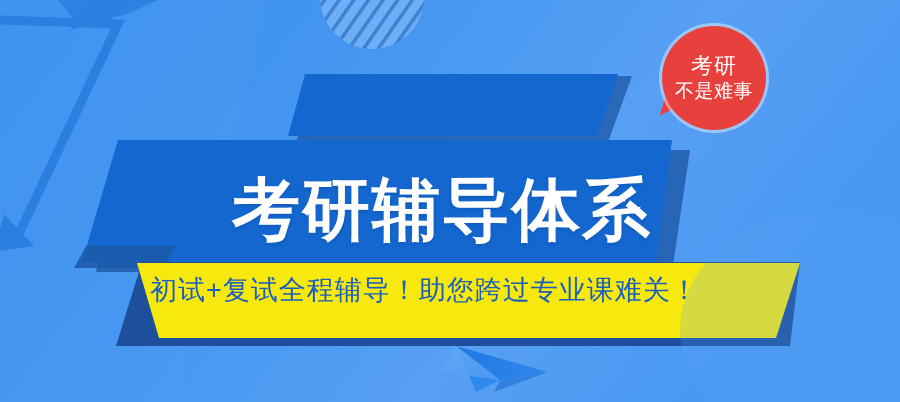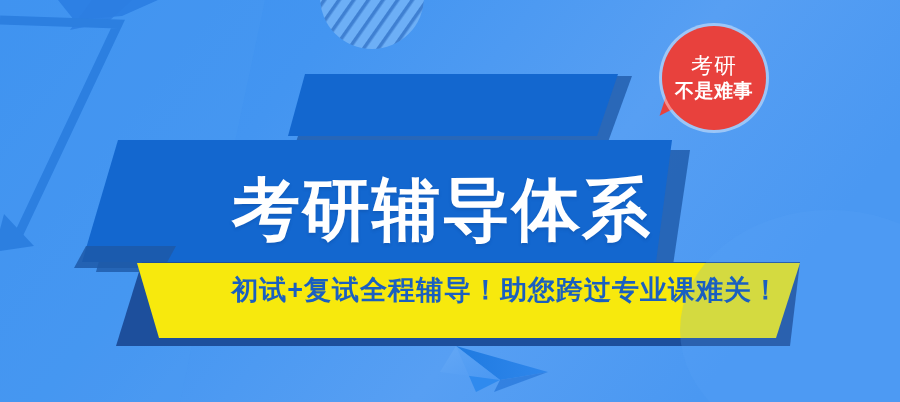--- a/index.html
+++ b/index.html
@@ -41,24 +41,24 @@
     letter-spacing: 2px;
     line-height: 1;
     white-space: nowrap;
     text-shadow: 0 2px 3px rgba(10,60,130,0.25);
   }
   .sub-text {
     position: absolute;
     left: 150px;
     top: 272px;
     width: 630px;
-    text-align: right;
+    text-align: left;
     color: #1a5fc0;
     font-size: 27px;
-    font-weight: 700;
+    font-weight: 400;
     letter-spacing: 1px;
     white-space: nowrap;
     z-index: 9;
   }
   
   .bubble {
     position: absolute;
     left: 662px;
     top: 26px;
     width: 104px;
@@ -95,21 +95,21 @@
     text-align: right;
   }
   .bubble-line1 {
     font-size: 22px;
     font-weight: 400;
     line-height: 1.25;
     letter-spacing: 1px;
   }
   .bubble-line2 {
     font-size: 19px;
-    font-weight: 700;
+    font-weight: 400;
     line-height: 1.3;
     letter-spacing: 0.5px;
   }
 </style>
 </head>
 <body>
 
 <div id="banner">
 
   <svg class="bg-svg" viewBox="0 0 900 402">

